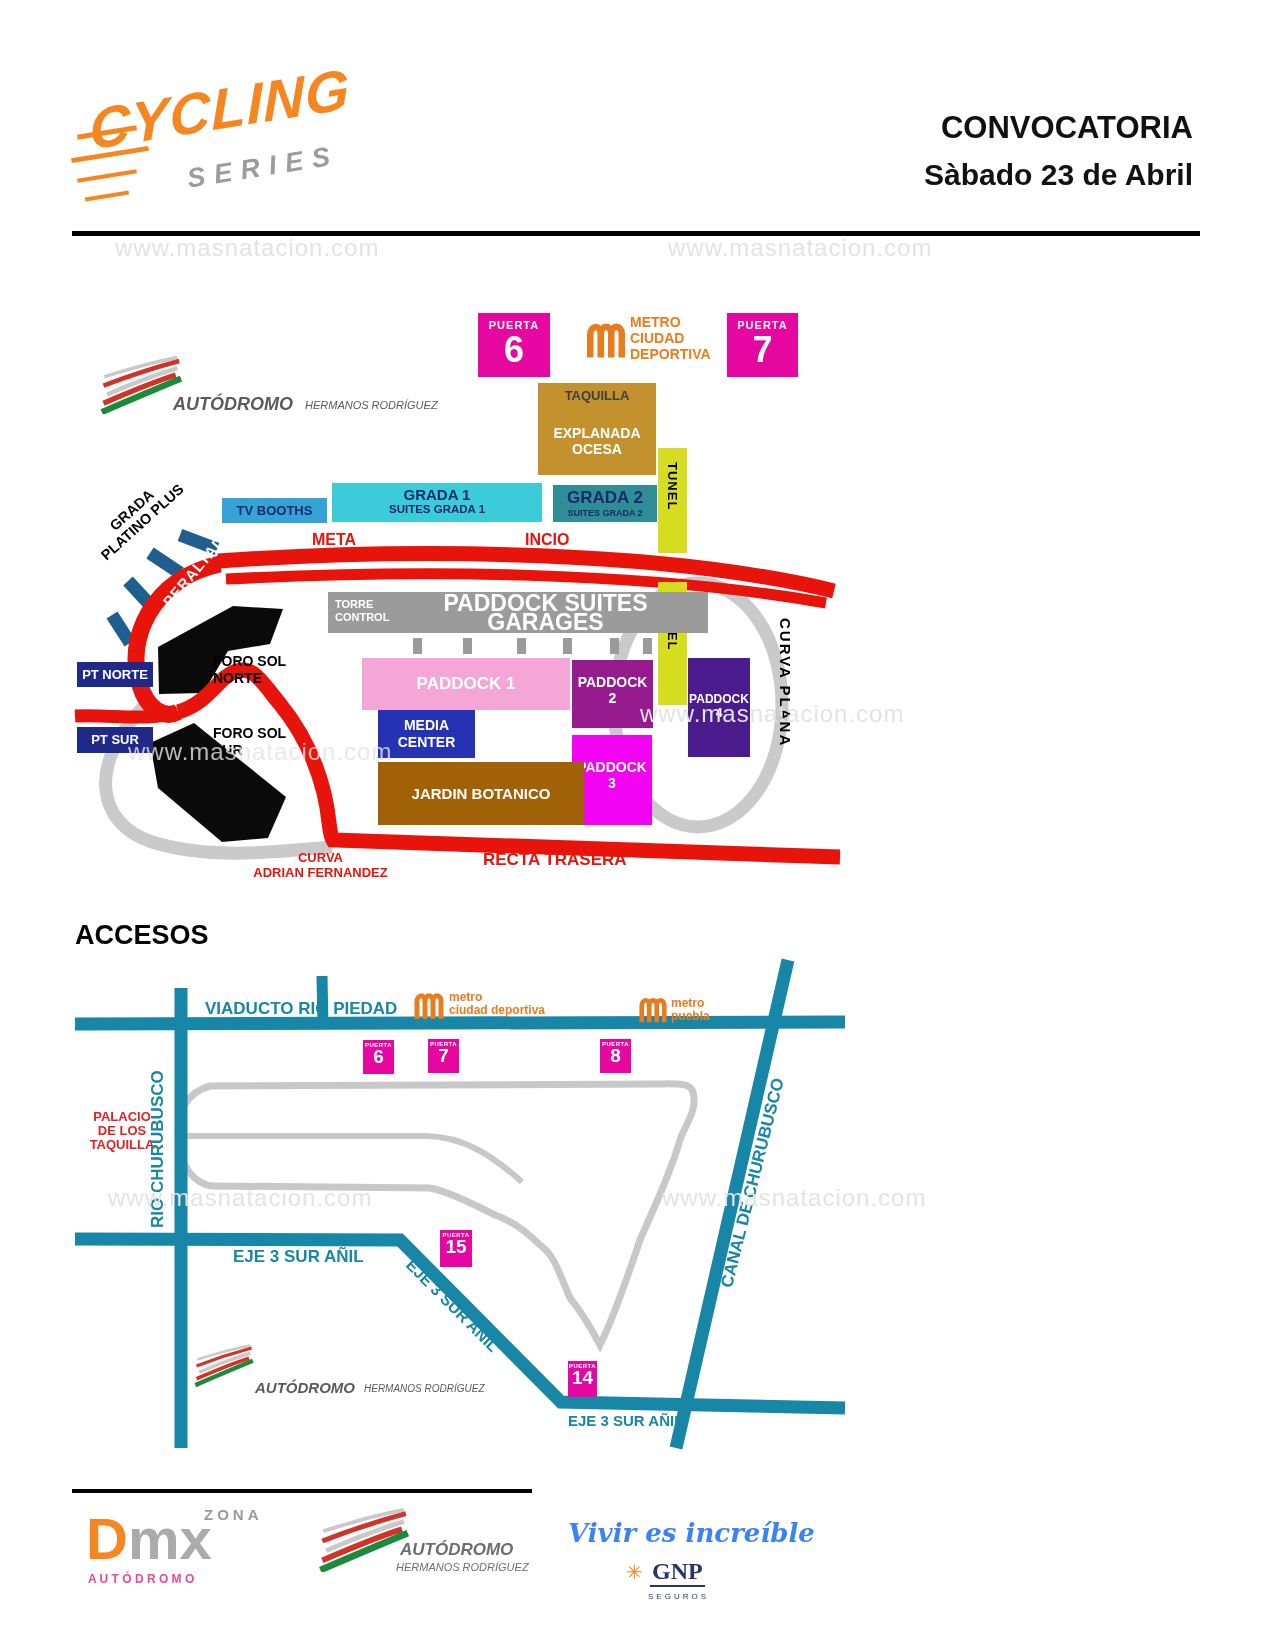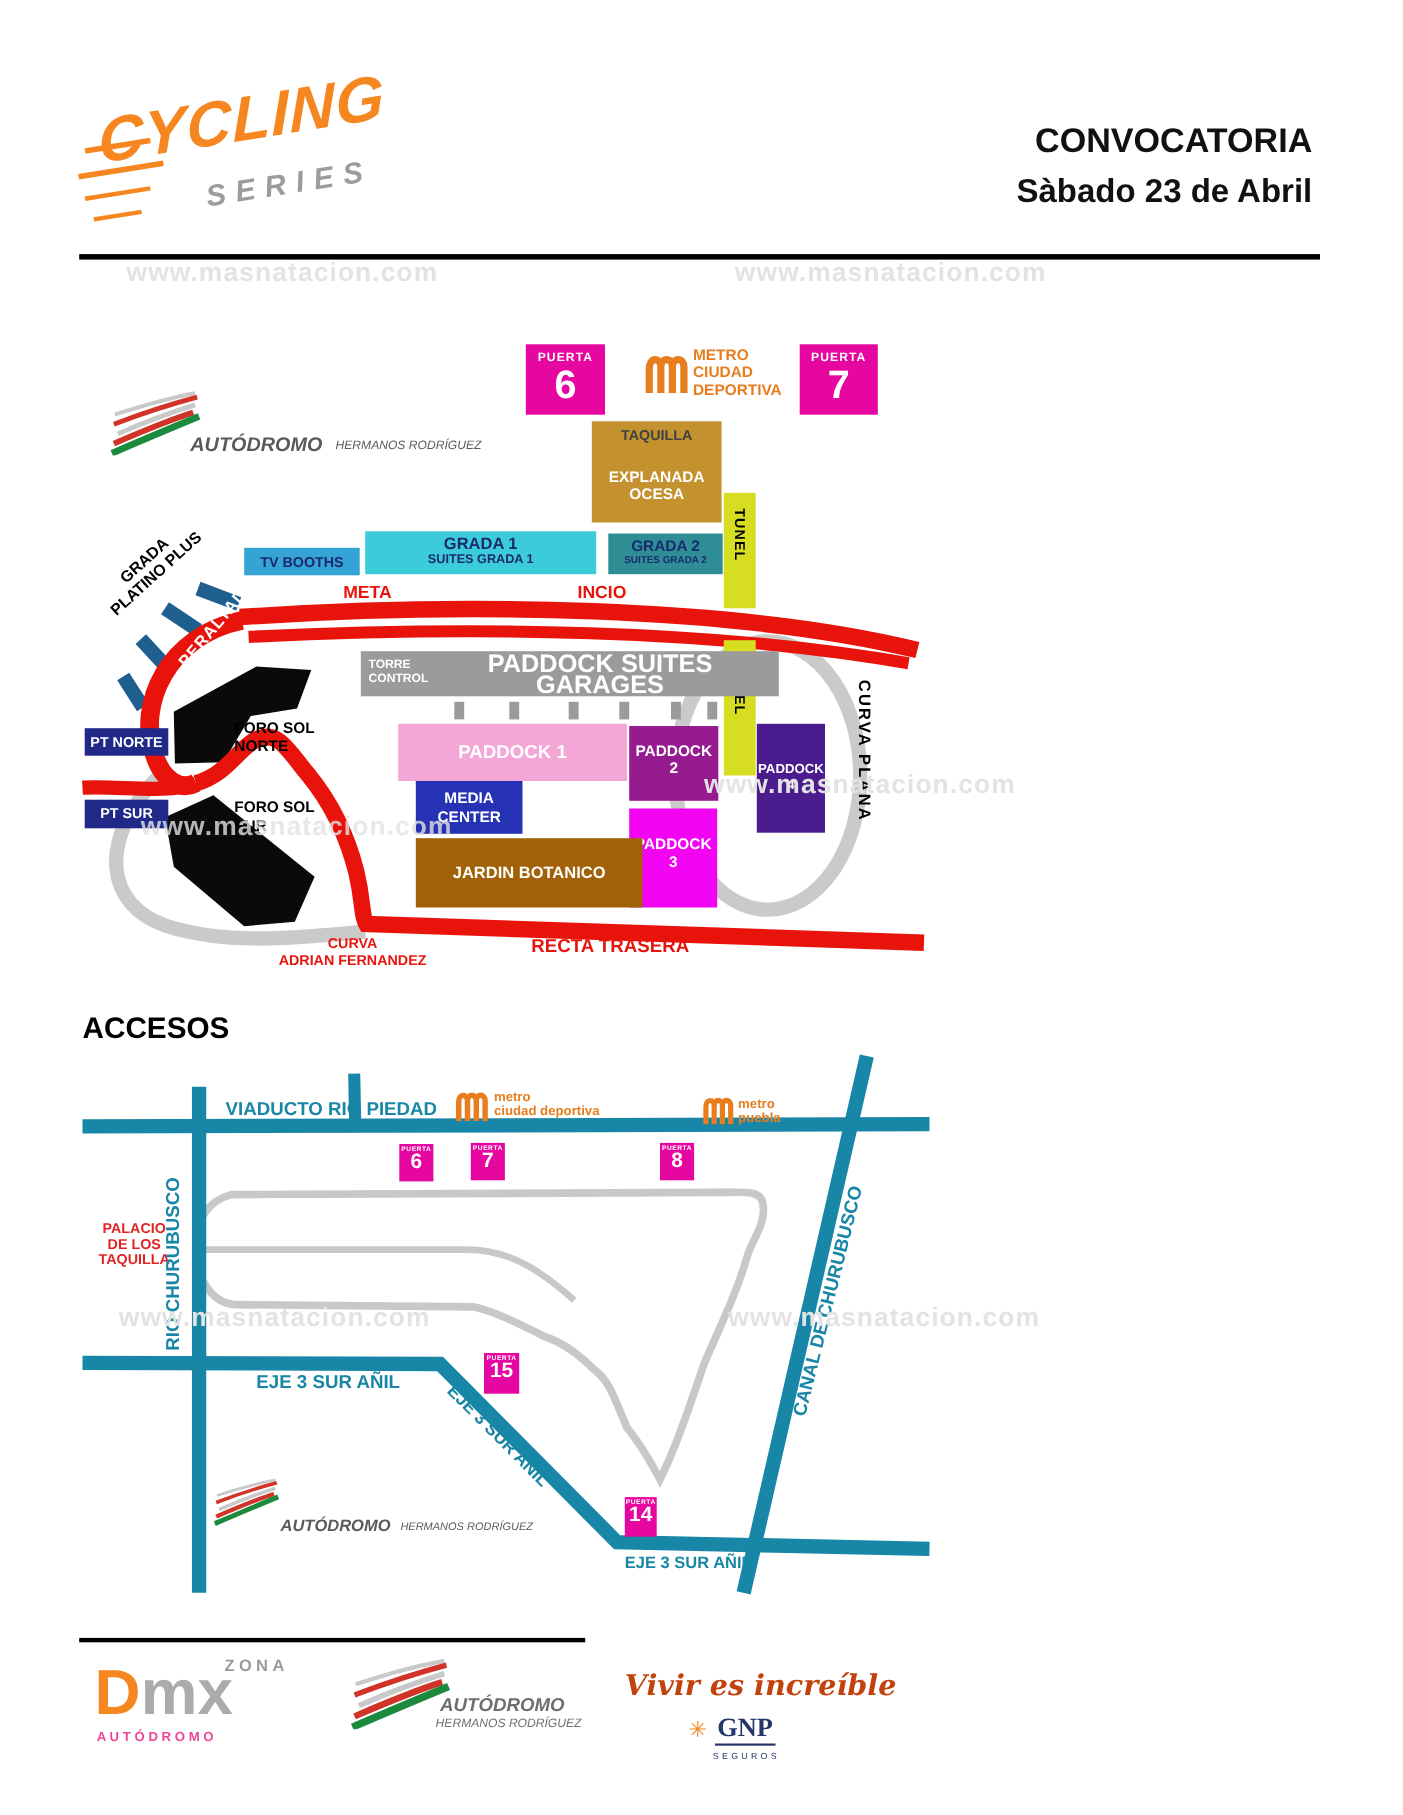--- a/index.html
+++ b/index.html
@@ -10,21 +10,21 @@
   .ctr{text-align:center}
   .white{color:#fff}
   
   .cycling-word{font-size:57px;font-weight:900;font-style:italic;color:#F6861F;
                 letter-spacing:1px;transform:rotate(-9deg) skewX(-8deg);transform-origin:left top;white-space:nowrap}
   .series-word{font-size:27px;font-weight:900;font-style:italic;color:#9C9C9C;
                letter-spacing:9px;transform:rotate(-9deg);transform-origin:left top;white-space:nowrap}
   .speedline{position:absolute;background:#F6861F;transform:rotate(-9deg)}
   .title-line{position:absolute;right:82px;width:500px;text-align:right;font-weight:bold;color:#111}
   .rule{position:absolute;background:#000}
-  .wm{position:absolute;color:#E3E3E3;font-weight:bold;font-size:24px;letter-spacing:1px;z-index:60;white-space:nowrap}
+  .wm{position:absolute;color:#E3E3E3;font-weight:normal;font-size:24px;letter-spacing:1px;z-index:60;white-space:nowrap}
   
   .puerta-big{position:absolute;background:#E607A0;color:#fff;text-align:center;z-index:5}
   .puerta-big .pl{display:block;font-size:11px;font-weight:bold;letter-spacing:1px;margin-top:6px}
   .puerta-big .pn{display:block;font-size:36px;font-weight:bold;line-height:38px}
   .puerta-sm{position:absolute;background:#E607A0;color:#fff;text-align:center;z-index:5}
   .puerta-sm .pl{display:block;font-size:6px;font-weight:bold;margin-top:2px;letter-spacing:0.5px}
   .puerta-sm .pn{display:block;font-size:19px;font-weight:bold;line-height:17px}
   .mbox{position:absolute;text-align:center;z-index:4}
   .vtext{writing-mode:vertical-rl}
   .vtext-up{writing-mode:vertical-rl;transform:rotate(180deg)}
@@ -127,21 +127,21 @@
 <div class="mbox" style="left:658px;top:582px;width:29px;height:123px;background:#D7DE21">
   <span class="vtext b" style="font-size:13px;margin-top:20px;letter-spacing:1px">TUNEL</span>
 </div>
 
 <div class="mbox b navytxt" style="left:222px;top:498px;width:105px;height:25px;background:#35A3D5;font-size:13px;line-height:25px">TV BOOTHS</div>
 <div class="mbox navytxt" style="left:332px;top:483px;width:210px;height:39px;background:#3CCBD9">
   <div class="b" style="font-size:15px;margin-top:3px">GRADA 1</div>
   <div class="b" style="font-size:11.5px">SUITES GRADA 1</div>
 </div>
 <div class="mbox navytxt" style="left:553px;top:485px;width:104px;height:37px;background:#2F8D95">
-  <div class="b" style="font-size:14px;margin-top:3px">GRADA 2</div>
+  <div class="b" style="font-size:17px;margin-top:3px">GRADA 2</div>
   <div class="b" style="font-size:9px">SUITES GRADA 2</div>
 </div>
 
 <div class="abs b redtxt" style="left:312px;top:531px;font-size:16px;z-index:4">META</div>
 <div class="abs b redtxt" style="left:525px;top:531px;font-size:16px;z-index:4">INCIO</div>
 
 <div class="abs b ctr" style="left:72px;top:500px;width:130px;transform:rotate(-42deg);font-size:14.5px;line-height:16px;z-index:4">
   <div>GRADA</div>
   <div>PLATINO PLUS</div>
 </div>
@@ -293,17 +293,17 @@
   <path d="M5,28 C30,20 55,12 88,6" fill="none" stroke="#C9C9C9" stroke-width="4"></path>
   <path d="M4,38 C30,28 60,18 90,10" fill="none" stroke="#D23328" stroke-width="5"></path>
   <path d="M8,48 C35,36 62,26 88,18" fill="none" stroke="#C9C9C9" stroke-width="5"></path>
   <path d="M4,58 C32,46 60,34 86,26" fill="none" stroke="#D23328" stroke-width="6"></path>
   <path d="M2,68 C30,56 58,44 92,30" fill="none" stroke="#1B8A3C" stroke-width="7"></path>
 </svg>
 <div class="abs b" style="left:400px;top:1540px;font-size:17px;font-style:italic;color:#6E6E6E">AUTÓDROMO</div>
 <div class="abs" style="left:396px;top:1561px;font-size:11px;font-style:italic;color:#6E6E6E">HERMANOS RODRÍGUEZ</div>
 
 <div class="abs" style="left:568px;top:1518px;width:220px;height:90px">
-  <div class="abs b" style="left:0;top:0;font-size:26px;font-style:italic;color:#c2410c;font-family:'DejaVu Serif',serif;white-space:nowrap">Vivir es increíble</div>
+  <div class="abs b" style="left:0;top:0;font-size:26px;font-style:italic;color:#3b82f6;font-family:'DejaVu Serif',serif;white-space:nowrap">Vivir es increíble</div>
   <span class="abs" style="left:58px;top:42px;color:#F6861F;font-size:20px">✳</span>
   <div class="abs b" style="left:82px;top:40px;font-size:24px;color:#253668;font-family:'Liberation Serif',serif;border-bottom:2px solid #253668;padding:0 2px">GNP</div>
   <div class="abs" style="left:80px;top:74px;font-size:8px;letter-spacing:3px;color:#253668">SEGUROS</div>
 </div>
 
 </body></html>

